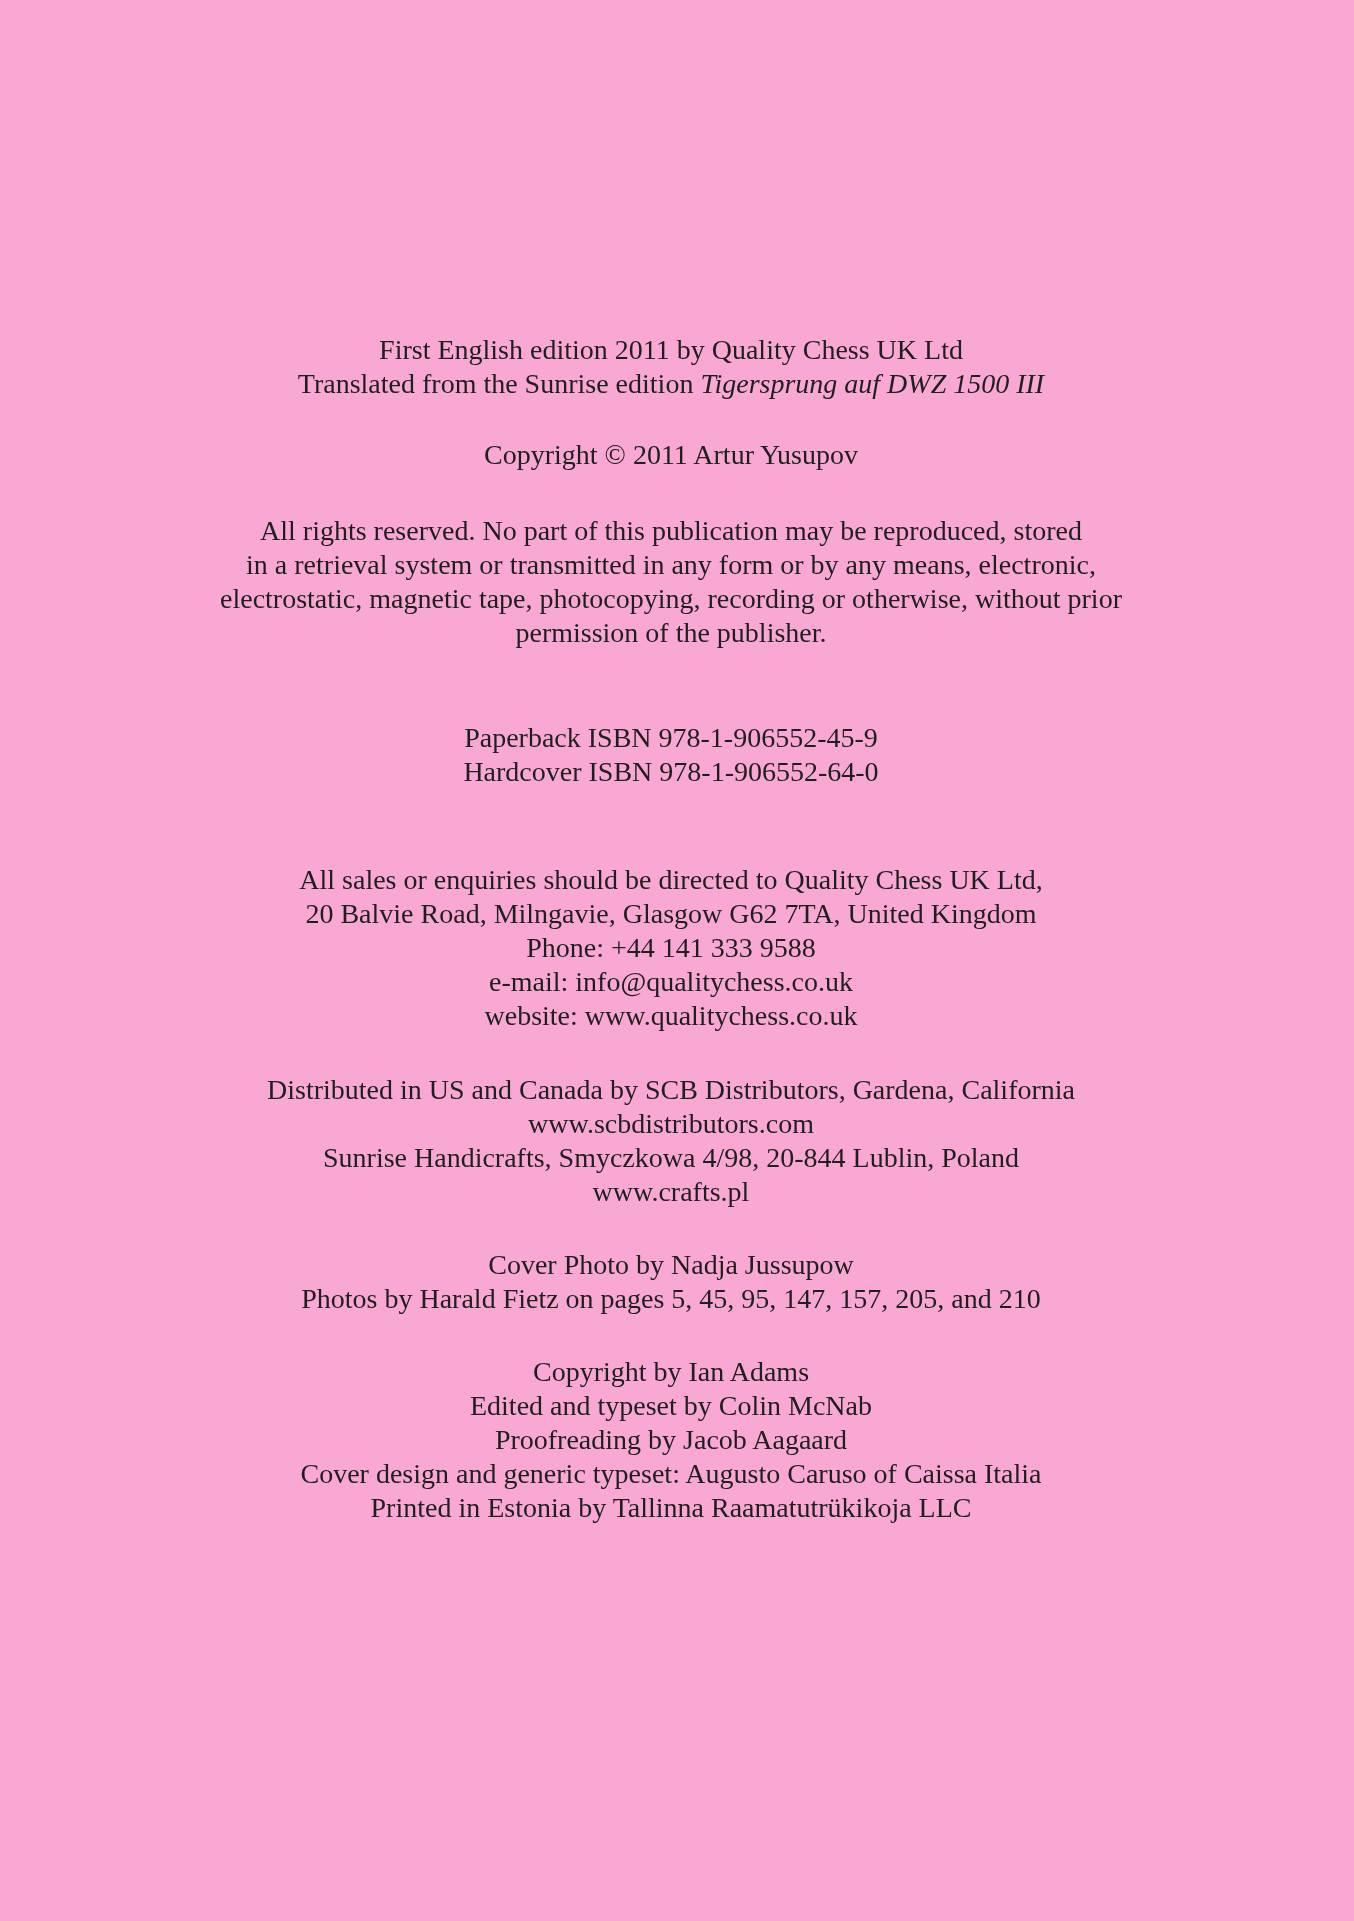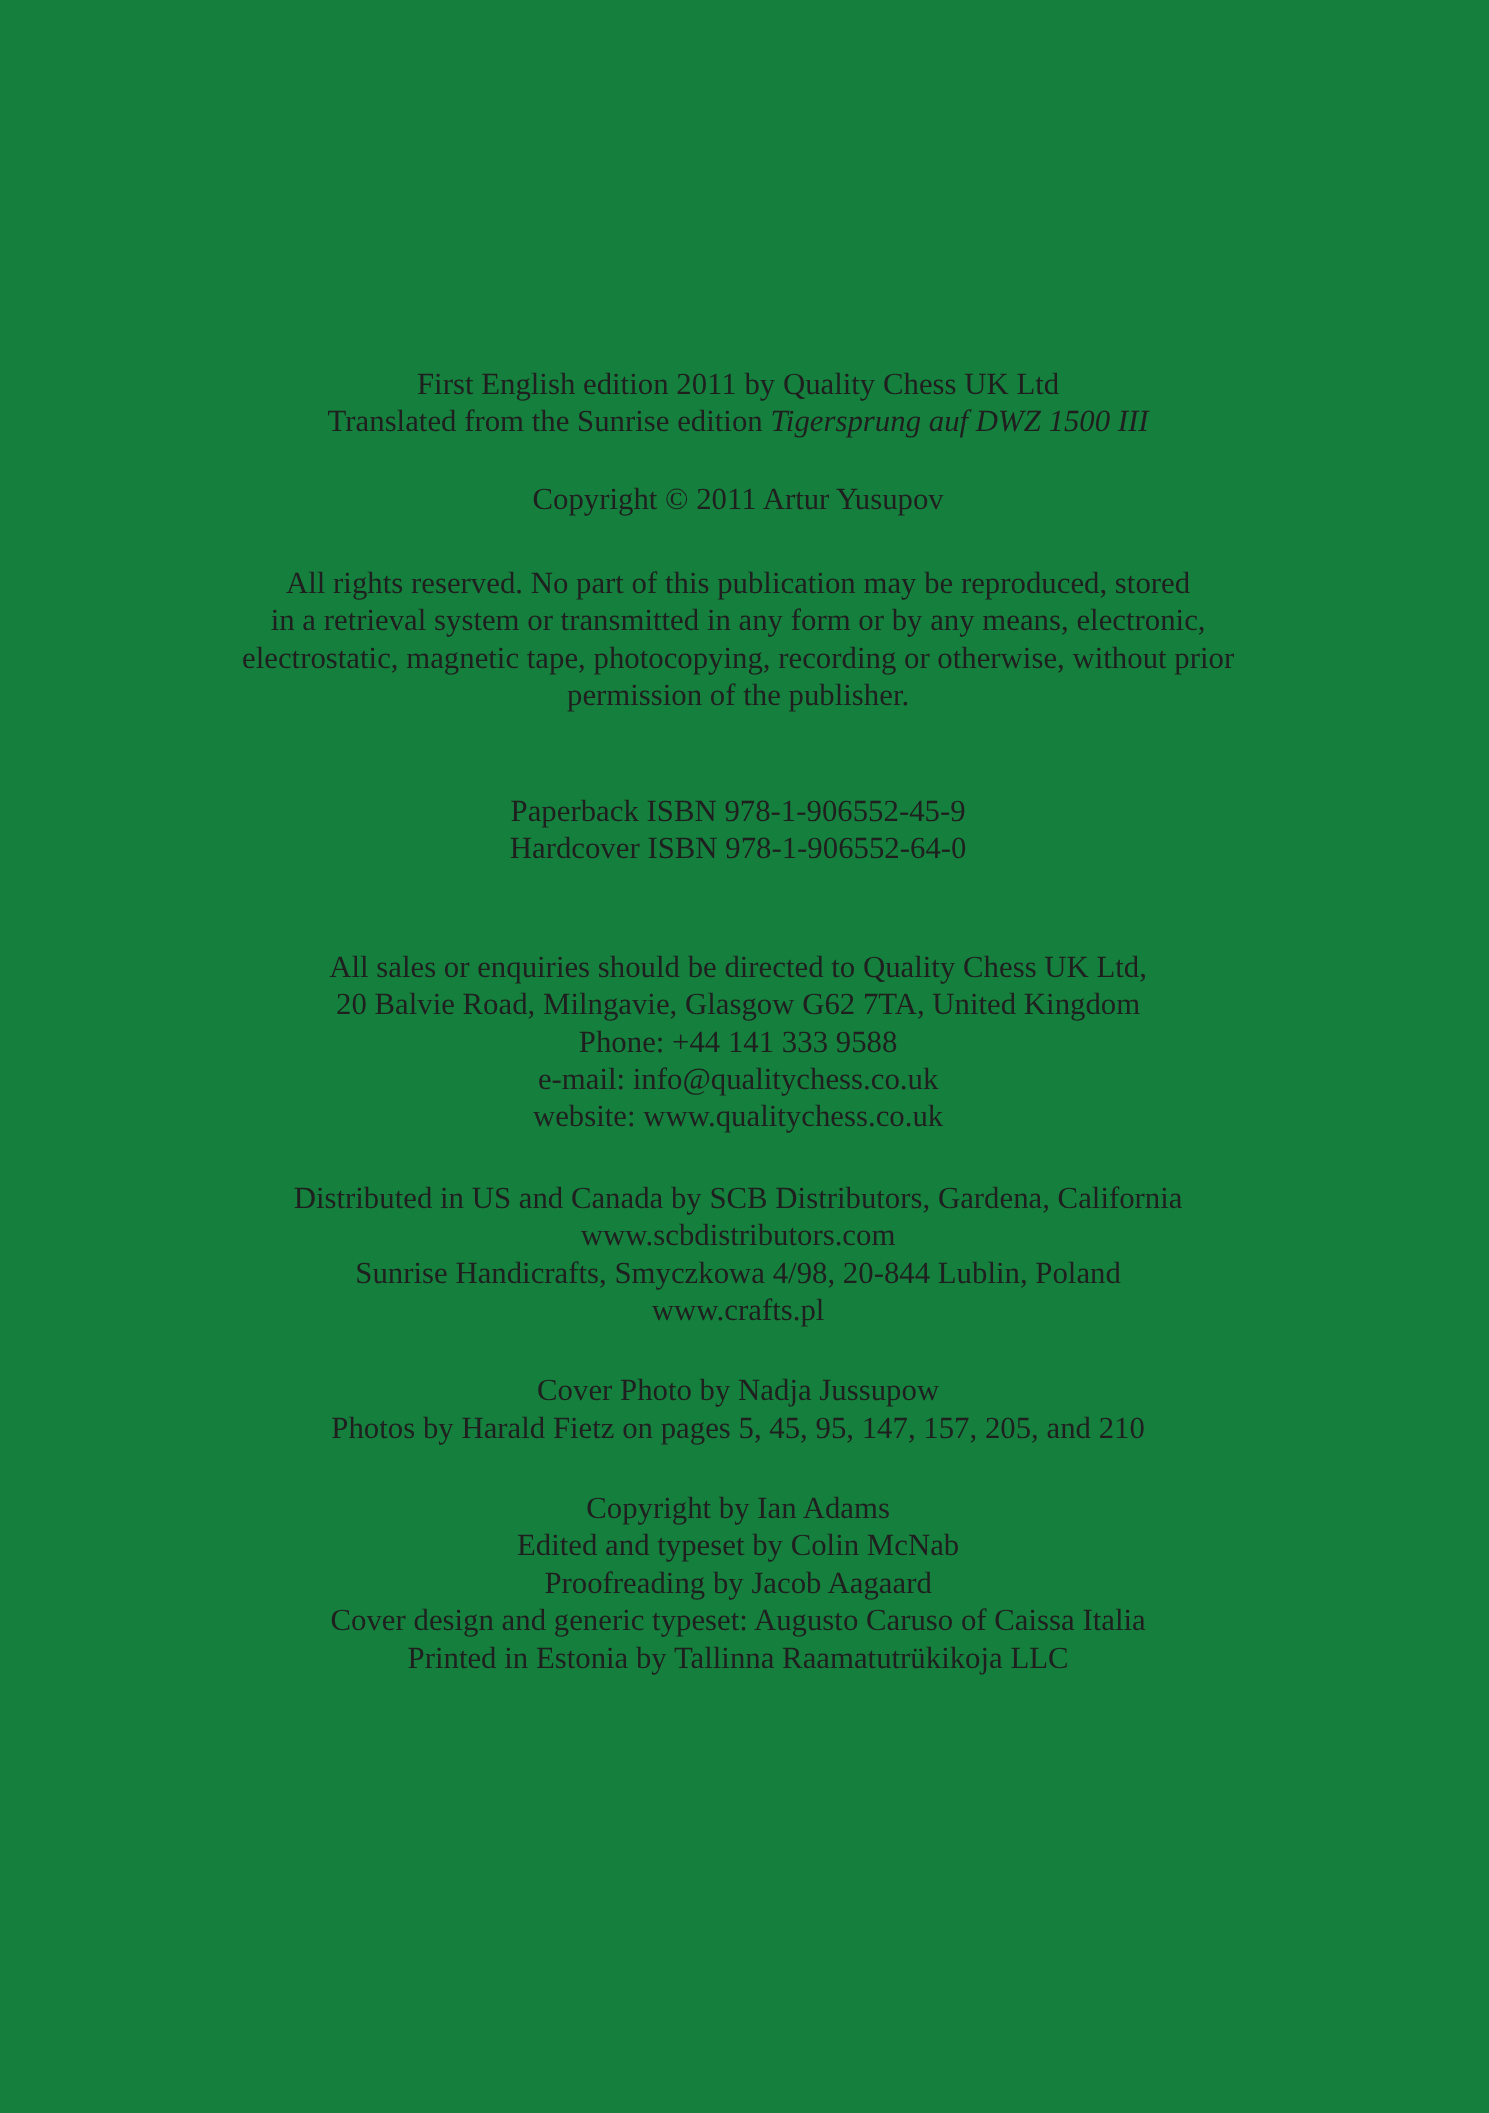--- a/index.html
+++ b/index.html
@@ -4,21 +4,21 @@
 <style>
   html, body {
     margin: 0;
     padding: 0;
     background: #ffffff;
   }
   .page {
     position: relative;
     width: 1354px;
     height: 1921px;
-    background: #15803d;
+    background: #f9a8d4;
     overflow: hidden;
     font-family: "Liberation Serif", "DejaVu Serif", serif;
     color: #1f1f1f;
     font-size: 28px;
     line-height: 34px;
   }
   .content {
     position: absolute;
     top: 333px;
     left: 0;

